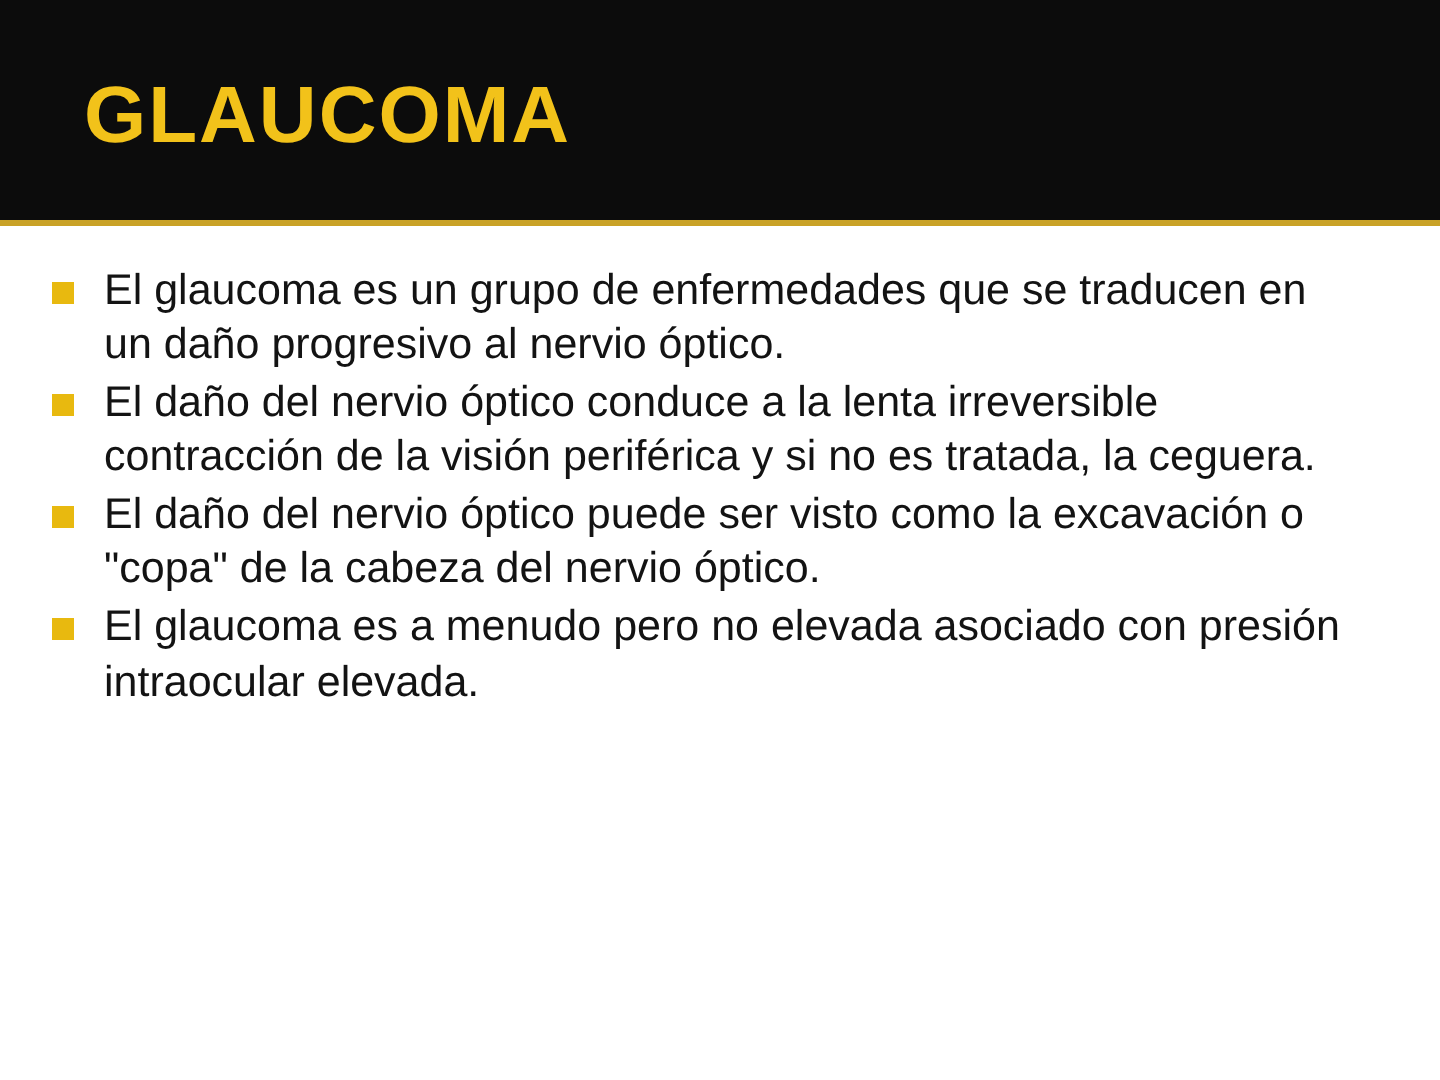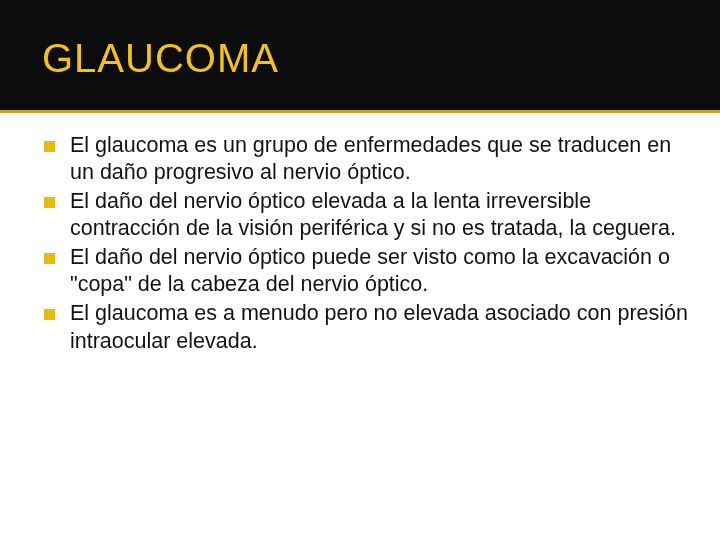--- a/index.html
+++ b/index.html
@@ -26,38 +26,38 @@
     left: 0;
     width: 720px;
     height: 110px;
     background: #0c0c0c;
     display: flex;
     align-items: center;
   }
   .slide-title {
     color: #f2c21a;
     font-size: 40px;
-    font-weight: normal;
+    font-weight: bold;
     letter-spacing: 1px;
     margin-left: 42px;
     margin-top: 6px;
     line-height: 1;
   }
   .gold-rule {
     position: absolute;
     top: 110px;
     left: 0;
     width: 720px;
     height: 3px;
     background: #c9a227;
   }
   .body-area {
     position: absolute;
     top: 132px;
-    left: 30px;
+    left: 12px;
     width: 660px;
   }
   ul.bullets {
     list-style: none;
     margin: 0;
     padding: 0;
   }
   ul.bullets li {
     position: relative;
     padding-left: 40px;
@@ -91,21 +91,21 @@
   <div class="gold-rule"></div>
 
   <div class="body-area">
     <ul class="bullets">
       <li>
         <span class="marker"></span>
         <span class="bullet-text">El glaucoma es un grupo de enfermedades que se traducen en un daño progresivo al nervio óptico.</span>
       </li>
       <li>
         <span class="marker"></span>
-        <span class="bullet-text">El daño del nervio óptico elevada a la lenta irreversible contracción de la visión periférica y si no es tratada, la ceguera.</span>
+        <span class="bullet-text">El daño del nervio óptico conduce a la lenta irreversible contracción de la visión periférica y si no es tratada, la ceguera.</span>
       </li>
       <li>
         <span class="marker"></span>
         <span class="bullet-text">El  daño del nervio óptico puede ser visto como la excavación o "copa" de la cabeza del nervio óptico.</span>
       </li>
       <li>
         <span class="marker"></span>
         <span class="bullet-text">El glaucoma es a menudo pero no elevada asociado con presión intraocular elevada.</span>
       </li>
     </ul>

